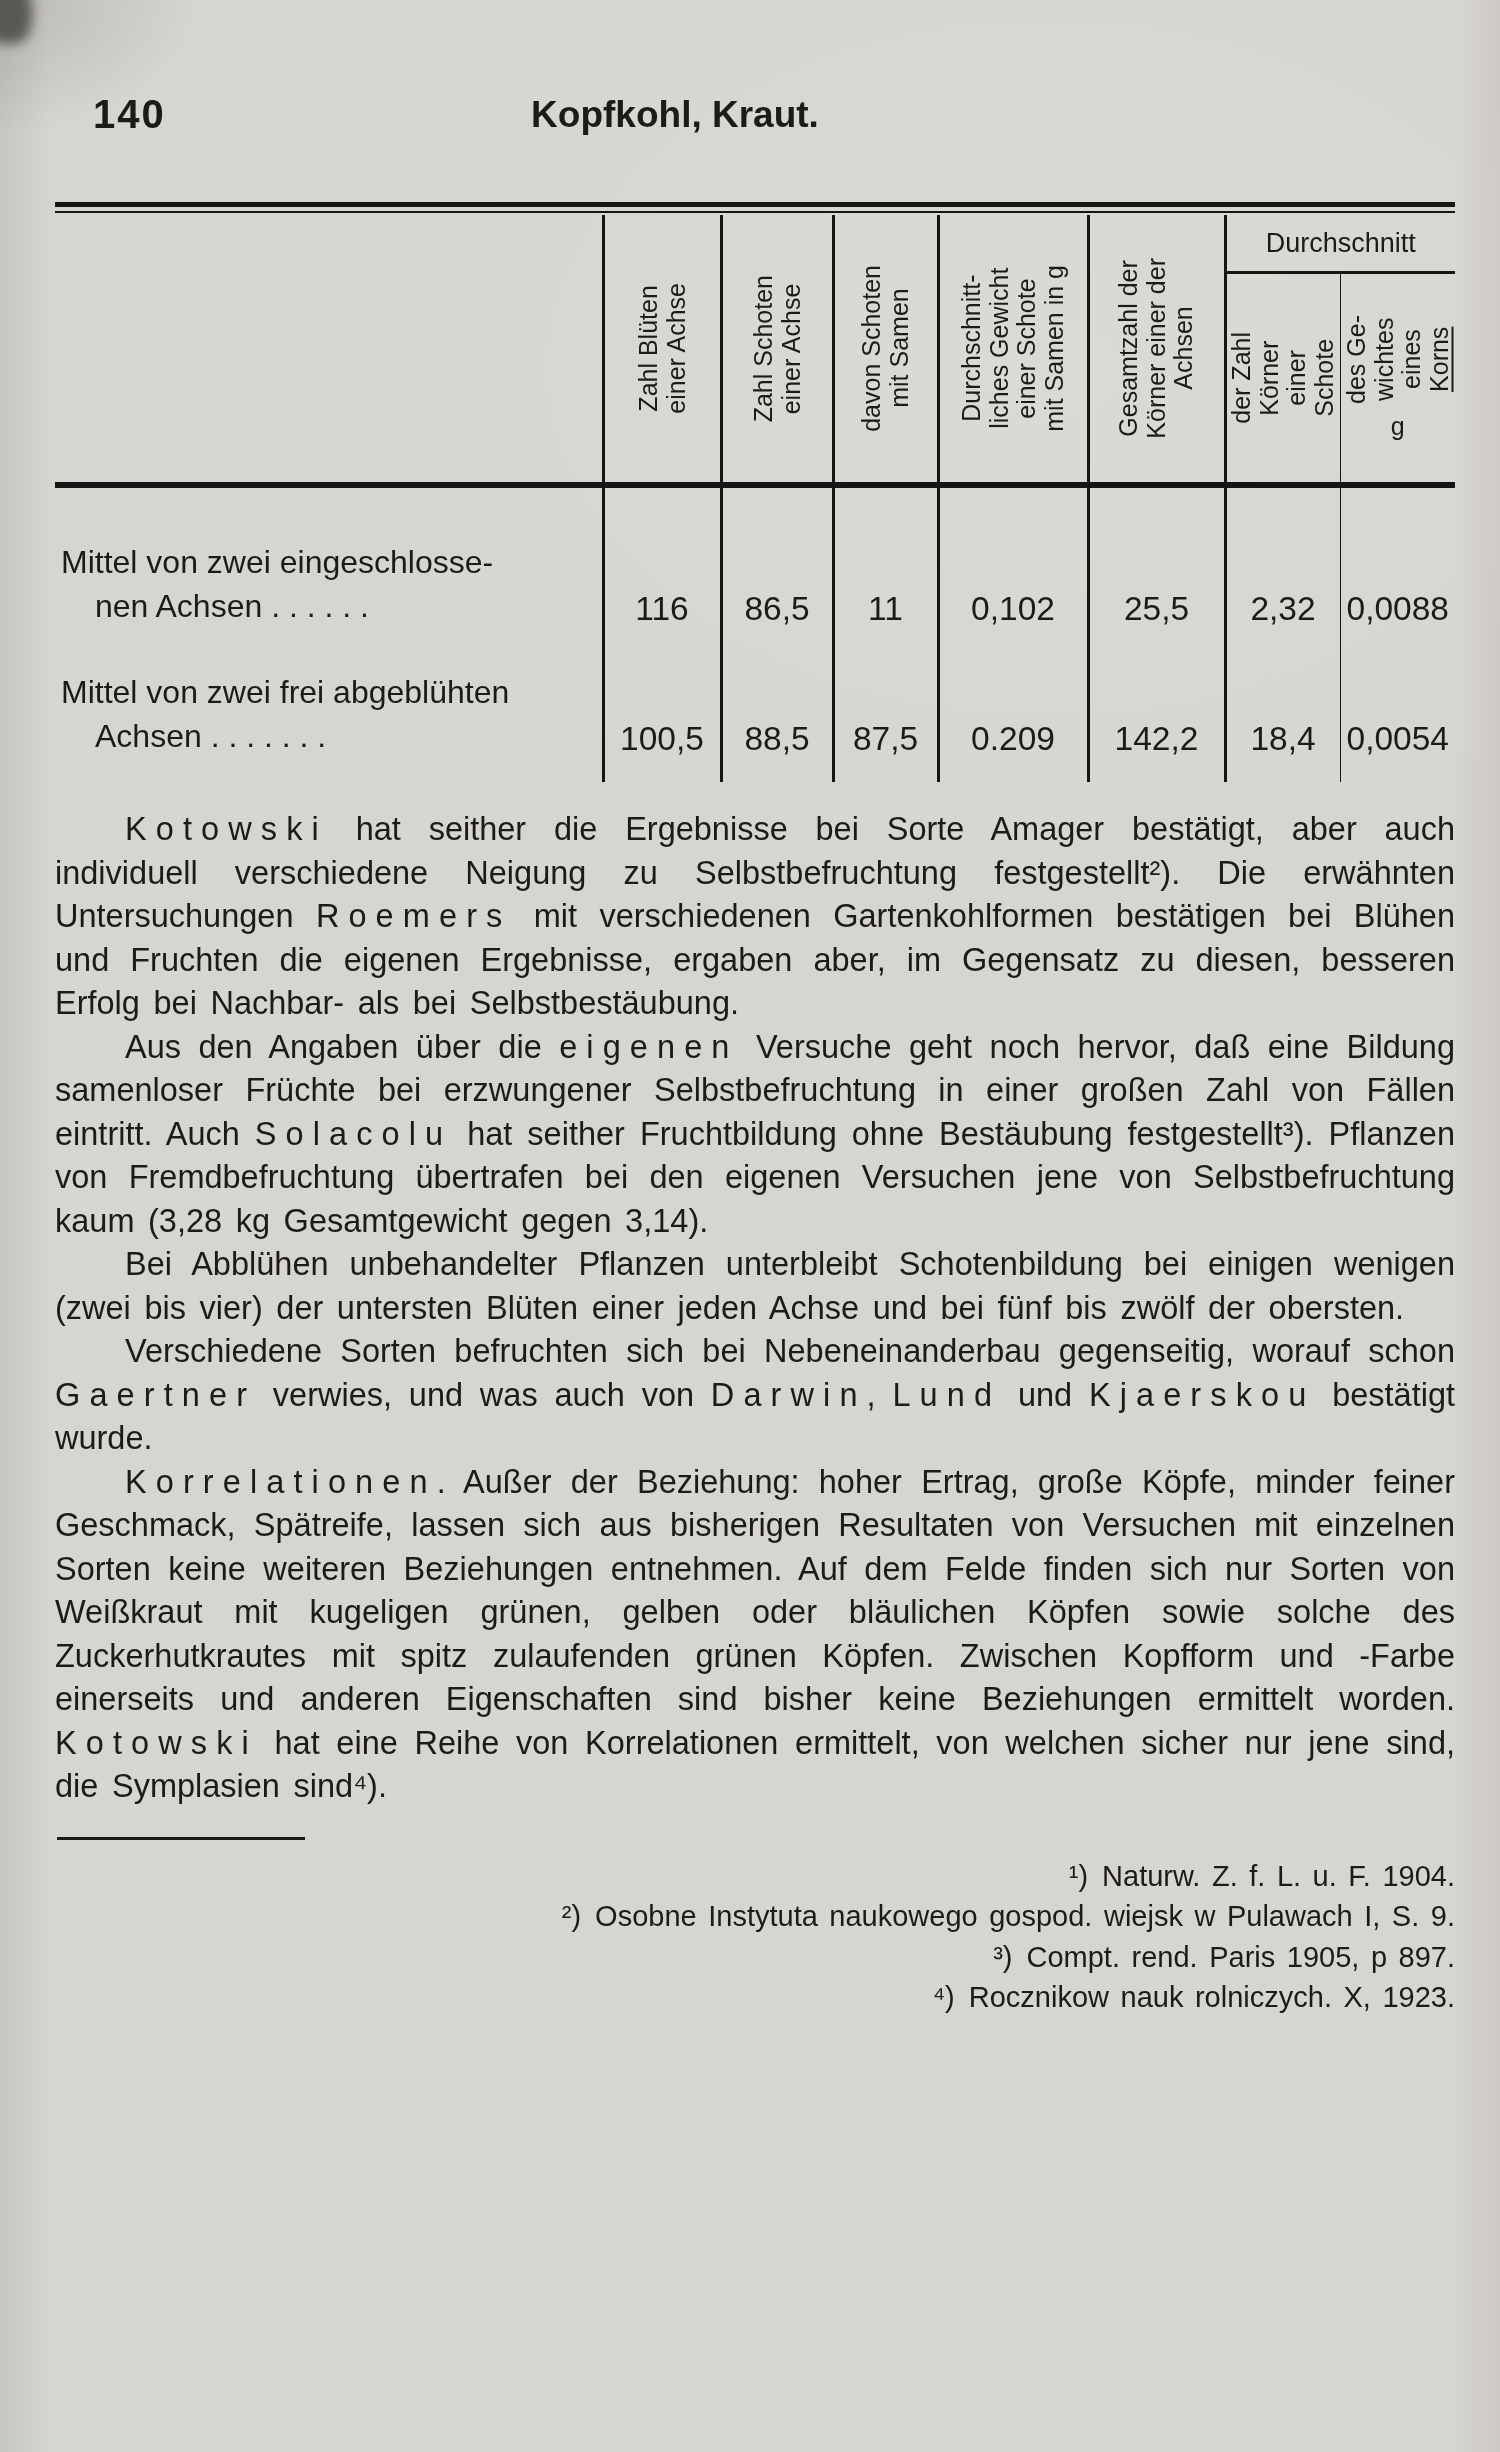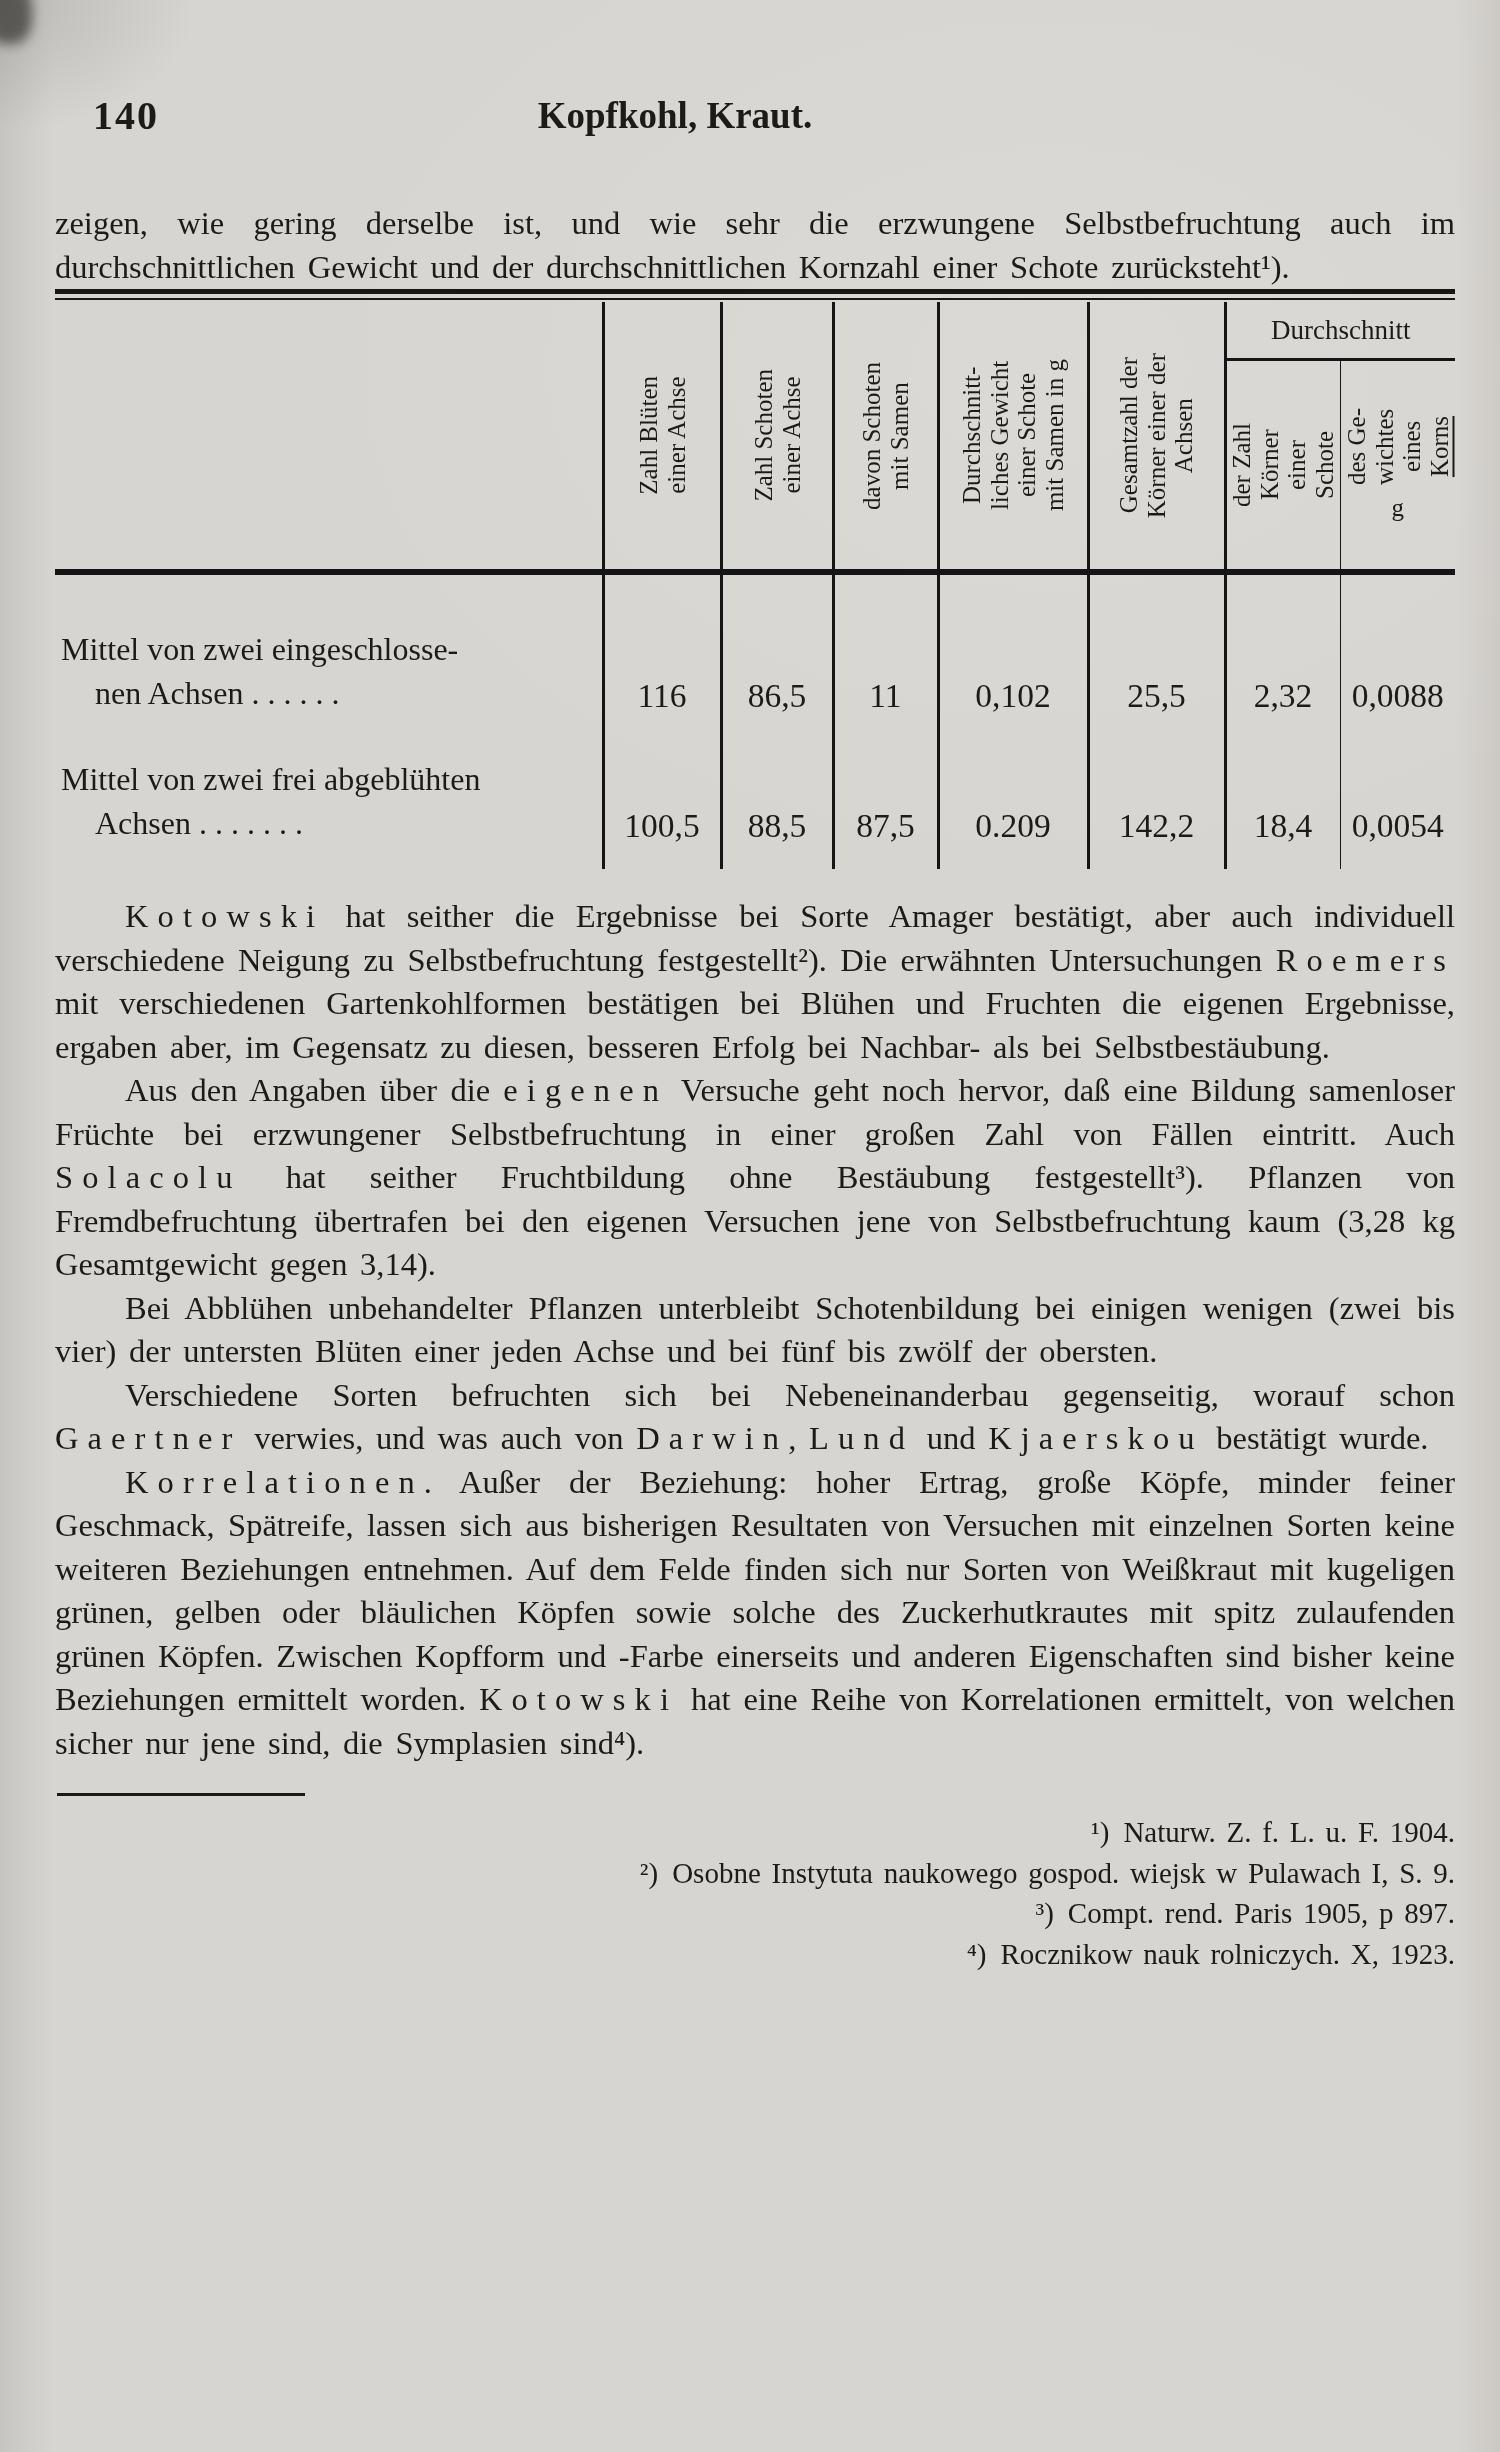--- a/index.html
+++ b/index.html
@@ -2,21 +2,21 @@
 <html lang="de"><head>
 <meta charset="utf-8">
 <style>
   html,body{margin:0;padding:0;background:#a8a7a3;}
   .page{
     position:relative;
     width:1500px;height:2452px;
     margin:0 auto;
     overflow:hidden;
     color:#1d1b18;
-    font-family:Liberation Serif, serif;
+    font-family:Liberation Sans, sans-serif;
     background:
       radial-gradient(1300px 900px at 70% 15%, rgba(255,255,255,0.10) 0%, rgba(255,255,255,0) 60%),
       radial-gradient(900px 600px at 0% 0%, rgba(60,58,55,0.18) 0%, rgba(60,58,55,0) 22%),
       linear-gradient(90deg,#c7c5c1 0%,#d7d5d1 3.5%,#d7d5d1 97%,#ccc9c5 100%),
       #d7d5d1;
   }
   .corner-smudge{
     position:absolute;left:-14px;top:-16px;width:46px;height:60px;
     background:#44423f;border-radius:40%;filter:blur(6px);opacity:.8;
   }
@@ -77,21 +77,20 @@
 
 <div class="page">
   <div class="corner-smudge"></div>
   <div class="content">
 
     <div class="runhead">
       <span class="pagenum">140</span>
       <span class="runtitle">Kopfkohl, Kraut.</span>
     </div>
 
-    <p class="bodytext nodent bodyp intro">zeigen, wie gering derselbe ist, und wie sehr die erzwungene Selbstbefruchtung auch im durchschnittlichen Gewicht und der durchschnittlichen Kornzahl einer Schote zurücksteht¹).</p>
 
     <div class="tablewrap">
       <div class="rule-thick"></div>
       <div class="rule-gap"></div>
       <div class="rule-thin"></div>
 
       <table class="tbl">
         <colgroup>
           <col style="width:548px">
             <col style="width:118px">

